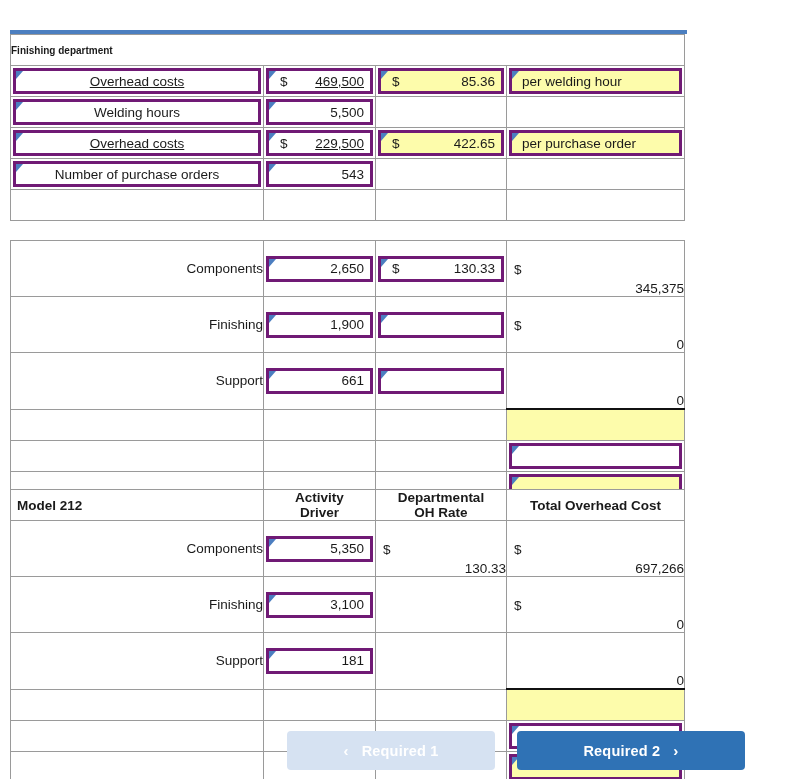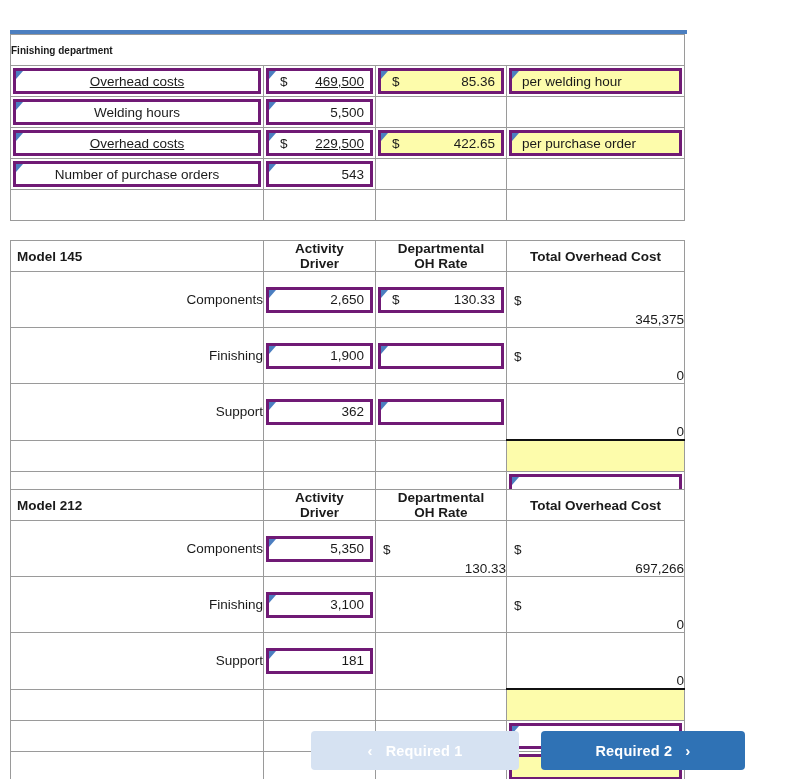--- a/index.html
+++ b/index.html
@@ -152,21 +152,21 @@
     gap: 13px;
     cursor: pointer;
     letter-spacing: .2px;
   }
   .btn-prev {
     width: 208px;
     background: #d6e2f2;
     color: #ffffff;
   }
   .btn-next {
-    width: 204px;
+    width: 228px;
     background: #2f72b5;
     color: #ffffff;
   }
   .chev { font-size: 15px; font-weight: bold; line-height: 1; }
 
   .sect-wrap { position: absolute; left: 10px; }
 </style>
 </head>
 <body>
 
@@ -276,32 +276,20 @@
 
   <div class="sect-wrap" style="top:240px;">
     <table class="ws">
       <colgroup>
         <col class="c1">
           <col class="c2">
           <col class="c3">
           <col class="c4">
       </colgroup>
       <tbody>
-        <tr>
-          <td class="hdr left">Model 145</td>
-          <td class="hdr">
-            <div>Activity</div>
-            <div>Driver</div>
-          </td>
-          <td class="hdr">
-            <div>Departmental</div>
-            <div>OH Rate</div>
-          </td>
-          <td class="hdr">Total Overhead Cost</td>
-        </tr>
 
         <tr>
           <td class="rowlabel">Components</td>
           <td>
             <div class="cellbox">
               <span class="txt-right">2,650</span>
             </div>
           </td>
           <td>
             <div class="cellbox">
@@ -330,21 +318,21 @@
           <td class="val">
             <span class="cur">$</span>
             <span class="num">0</span>
           </td>
         </tr>
 
         <tr>
           <td class="rowlabel">Support</td>
           <td>
             <div class="cellbox">
-              <span class="txt-right">362</span>
+              <span class="txt-right">661</span>
             </div>
           </td>
           <td>
             <div class="cellbox">
               <span class="txt-right"></span>
             </div>
           </td>
           <td class="val blk-bottom">
             <span class="cur"></span>
             <span class="num">0</span>

